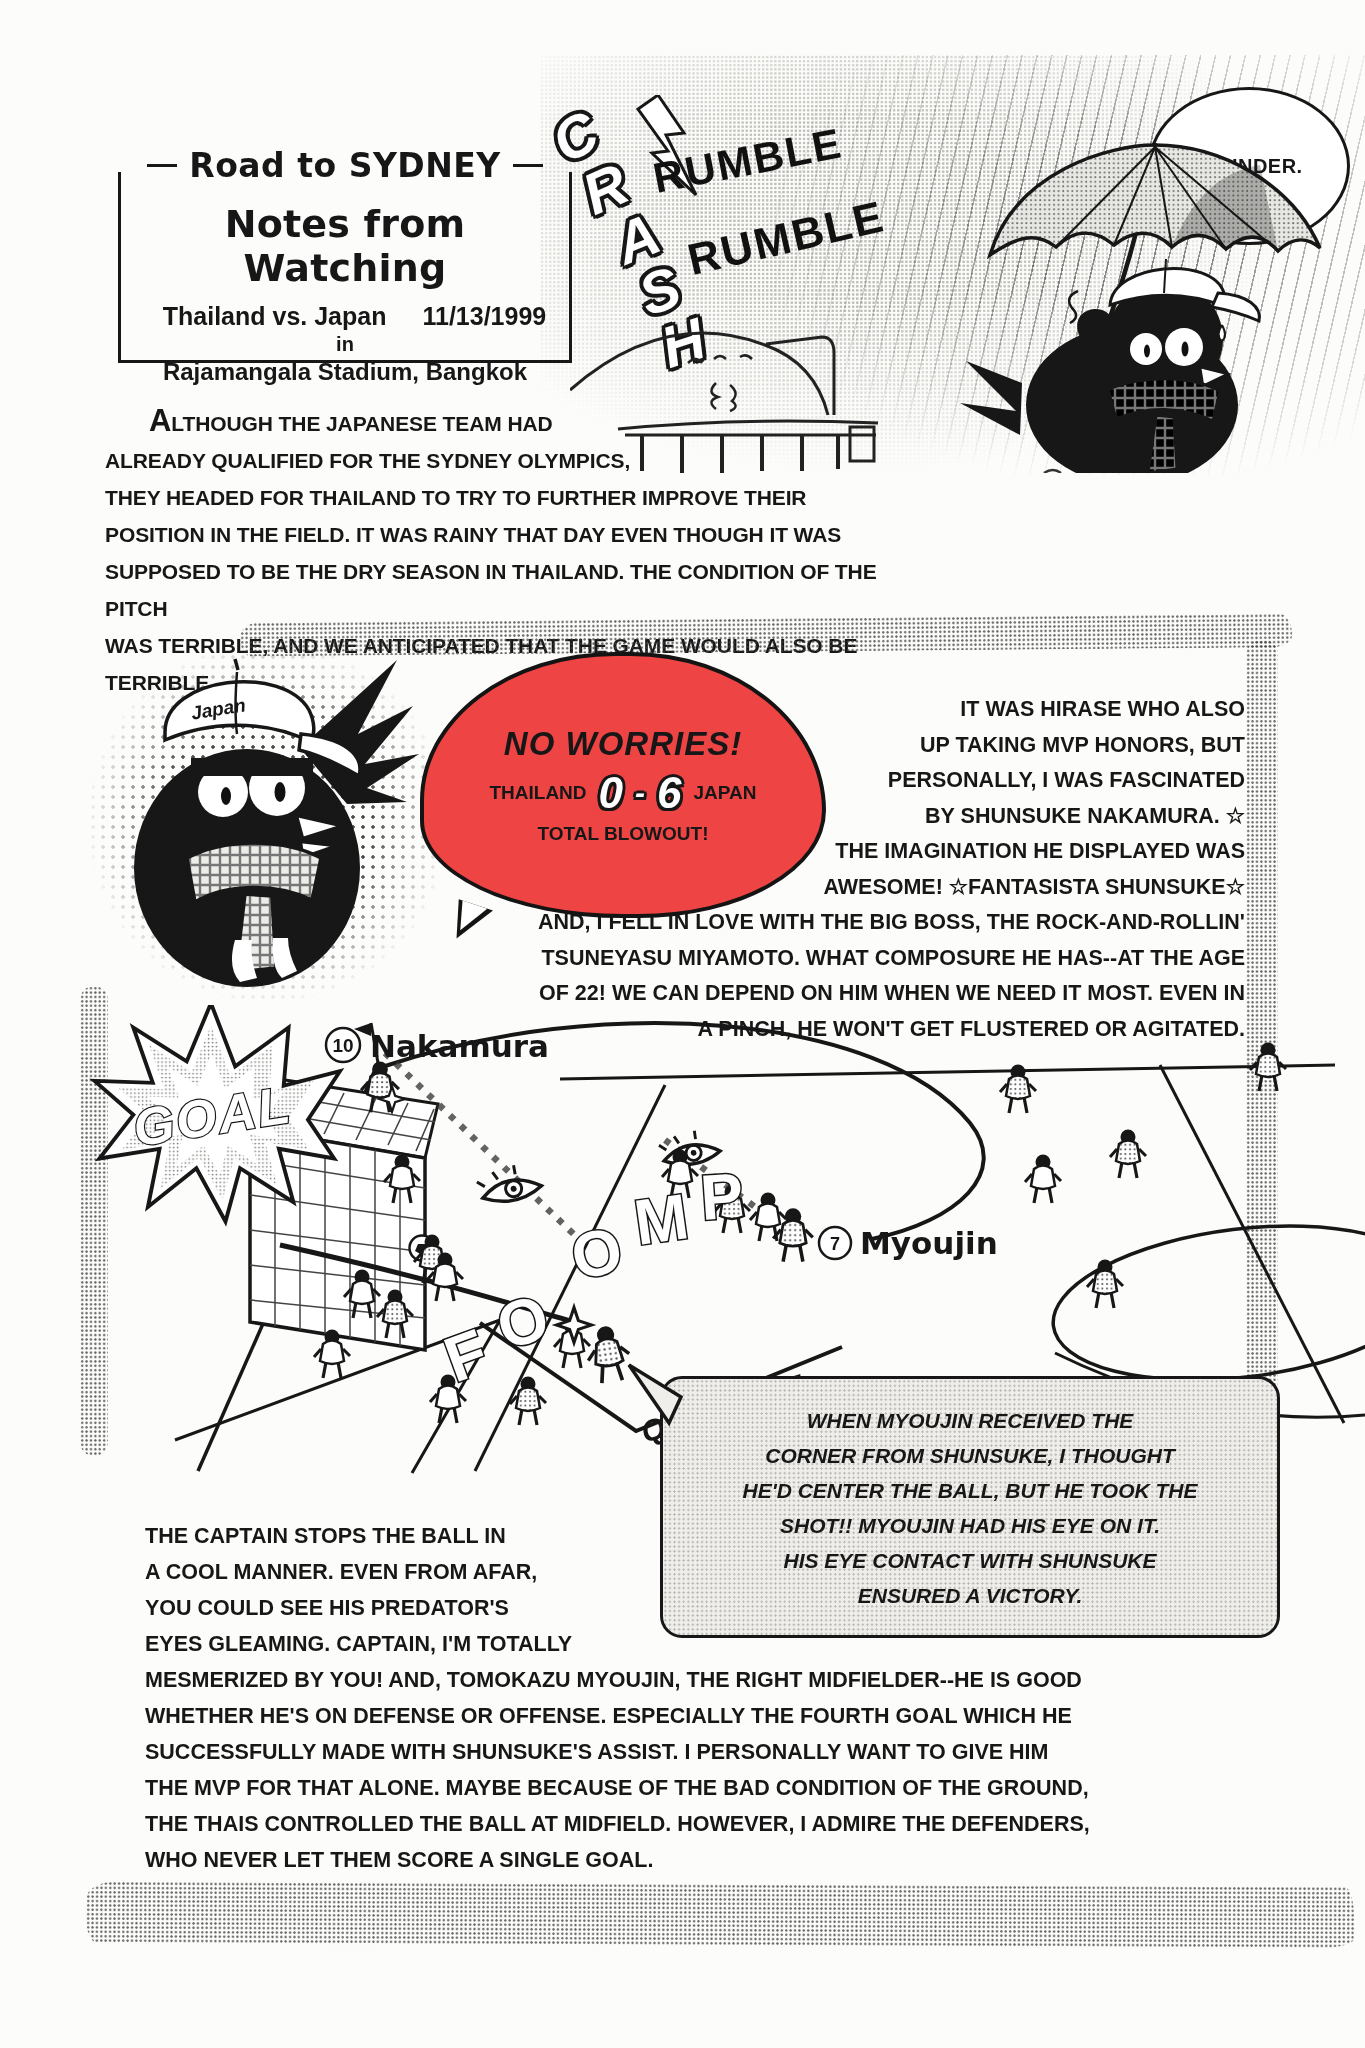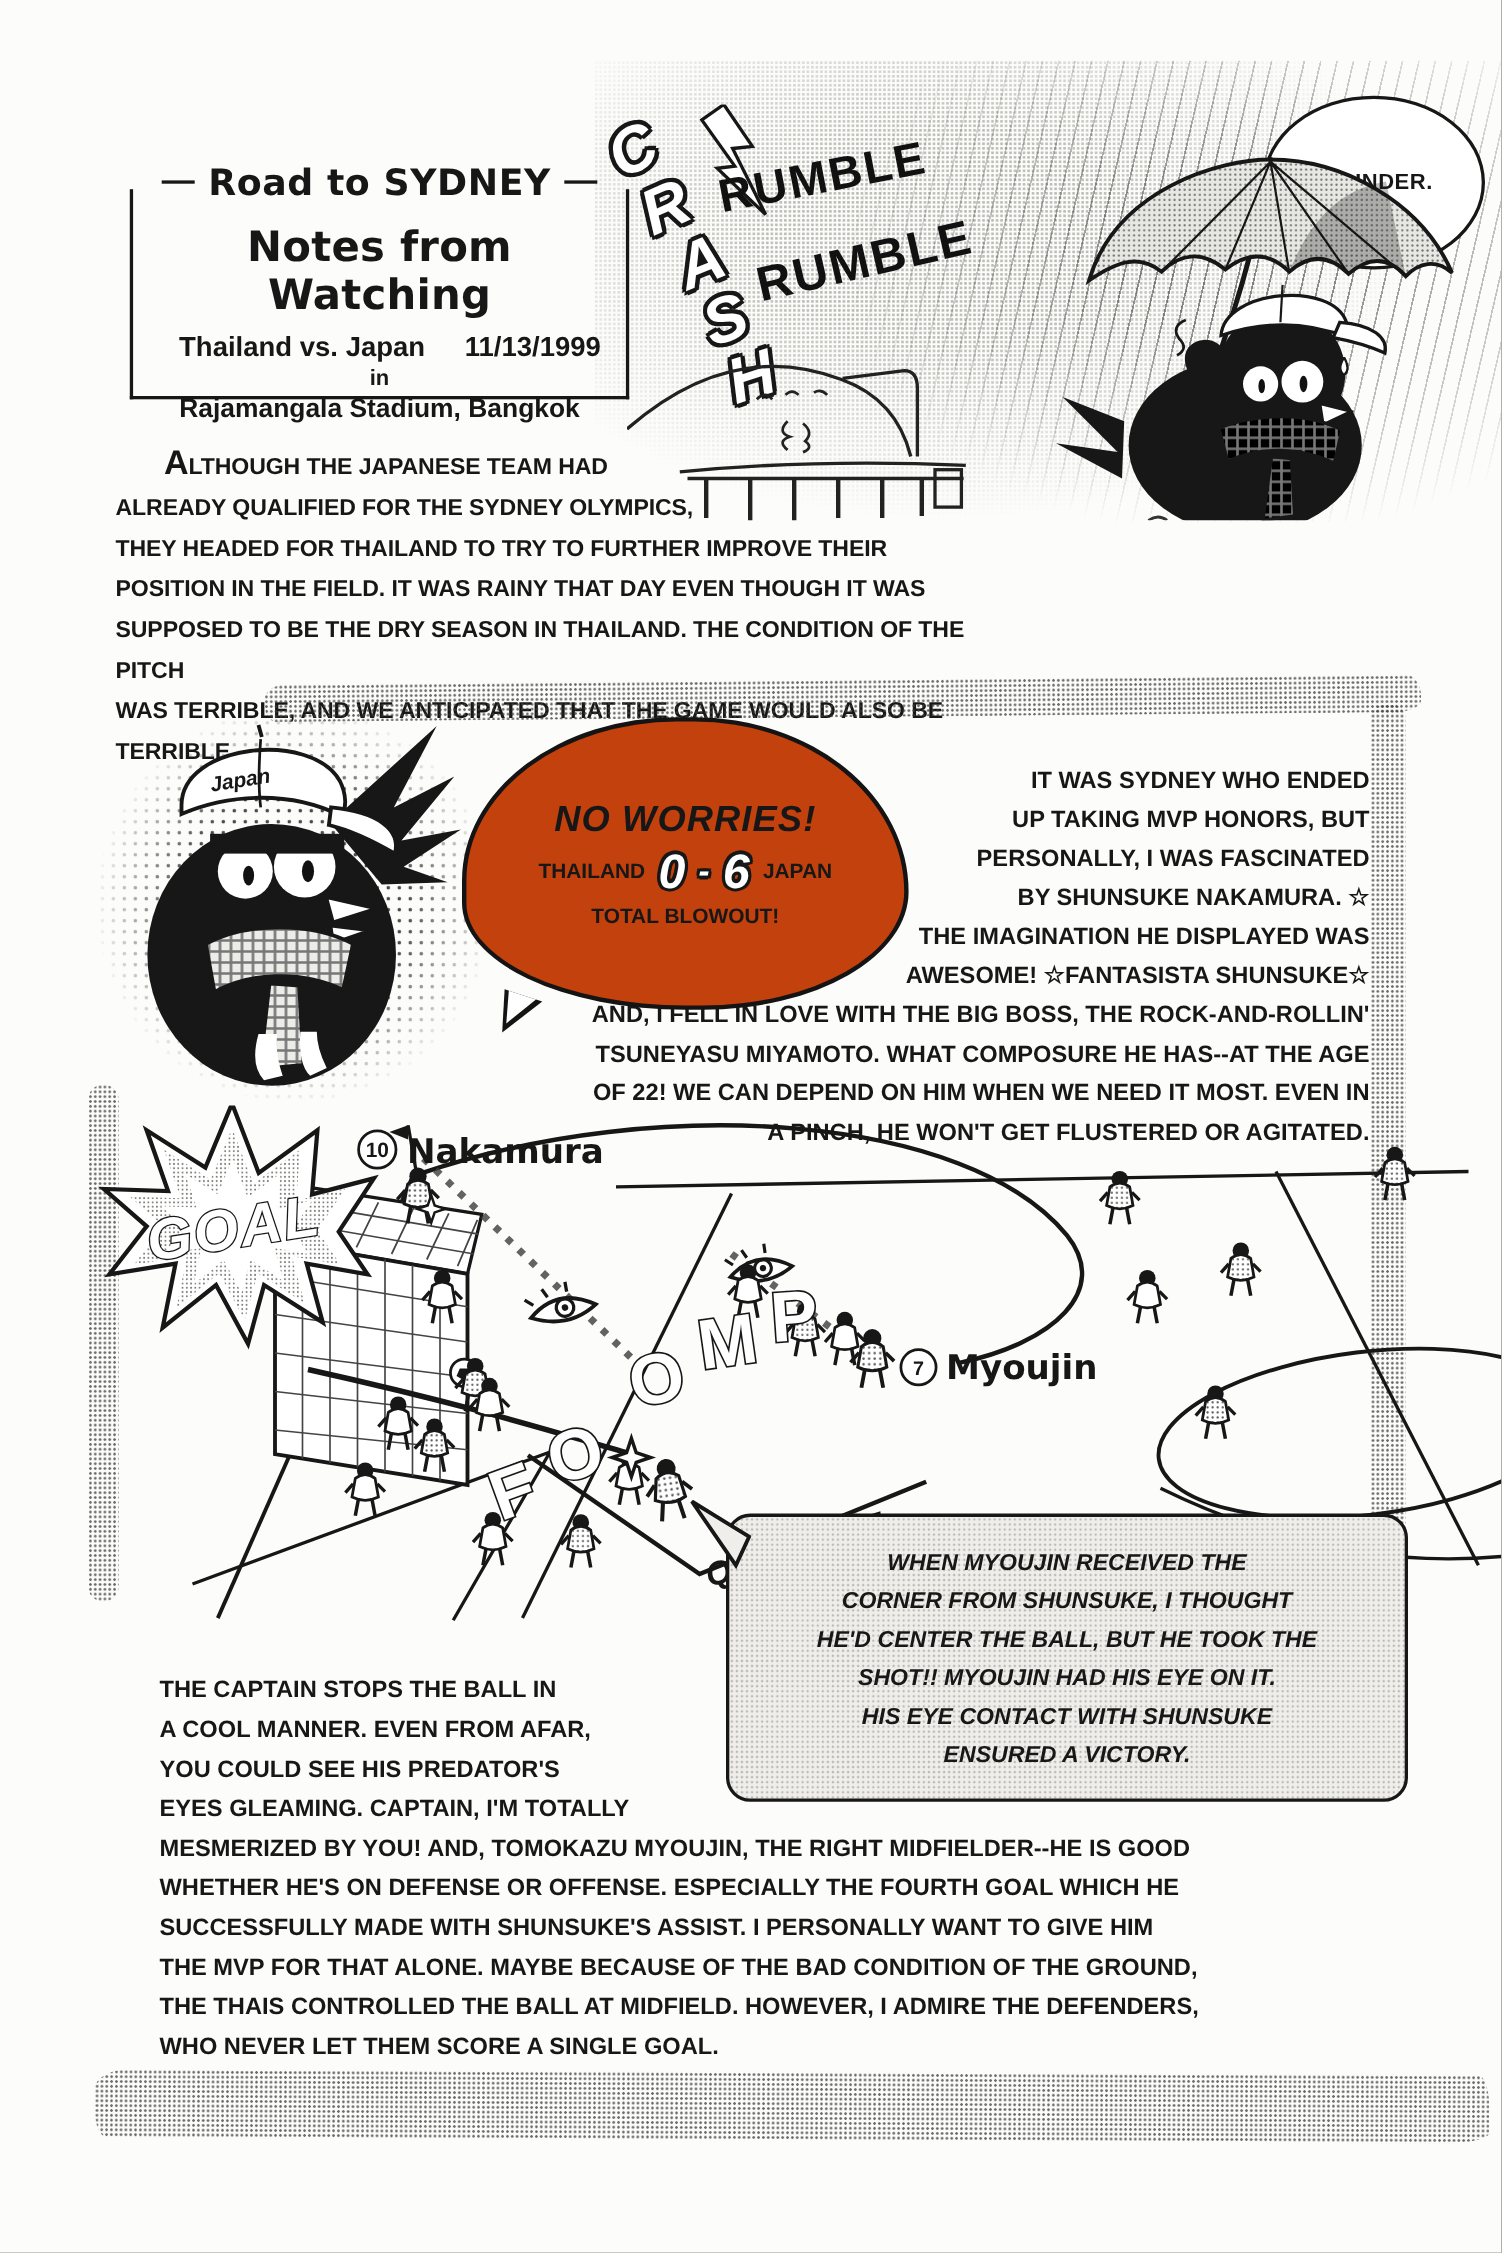--- a/index.html
+++ b/index.html
@@ -40,21 +40,21 @@
         background:#fff;display:flex;align-items:center;justify-content:center;font-size:20px;font-weight:700;letter-spacing:.5px;}
   
   .intro{left:105px;top:402px;width:800px;font-size:21px;line-height:37px;letter-spacing:-.1px;}
   .intro .ln0{padding-left:44px;}
   .lead-cap{font-size:31px;}
   
   .halo{left:88px;top:642px;width:360px;height:360px;border-radius:50%;
         background-image:radial-gradient(circle,#4a4a4a 1.5px,rgba(0,0,0,0) 1.9px);background-size:10px 10px;
         -webkit-mask-image:radial-gradient(circle,#000 40%,transparent 72%);
         mask-image:radial-gradient(circle,#000 40%,transparent 72%);}
-  .score-bubble{left:420px;top:652px;width:398px;height:258px;background:#c2410c;border:4px solid #141414;
+  .score-bubble{left:420px;top:652px;width:398px;height:258px;background:#ef4444;border:4px solid #141414;
         border-radius:50% 50% 48% 52%/58% 62% 42% 38%;display:flex;flex-direction:column;align-items:center;
         justify-content:center;gap:10px;z-index:4;}
   .sb-head{font-size:33px;font-weight:900;font-style:italic;letter-spacing:1px;}
   .sb-score{display:flex;align-items:center;gap:12px;font-weight:800;font-size:19px;}
   .sb-num{font-size:44px;font-weight:900;font-style:italic;color:#fff;line-height:40px;
         text-shadow:-2.5px -2.5px 0 #171717,2.5px -2.5px 0 #171717,-2.5px 2.5px 0 #171717,2.5px 2.5px 0 #171717,
                     -3px 0 0 #171717,3px 0 0 #171717,0 -3px 0 #171717,0 3px 0 #171717;}
   .sb-dash{font-size:30px;}
   .sb-sub{font-size:19px;font-weight:800;}
   .sb-tail{position:absolute;left:28px;bottom:-28px;width:0;height:0;
@@ -240,21 +240,21 @@
       <span>THAILAND</span>
       <span class="sb-num">0</span>
       <span class="sb-num sb-dash">-</span>
       <span class="sb-num">6</span>
       <span>JAPAN</span>
     </div>
     <div class="sb-sub">TOTAL BLOWOUT!</div>
   </div>
 
   <div class="abs mvp ltr">
-    <div>IT WAS SYDNEY WHO ENDED</div>
+    <div>IT WAS HIRASE WHO ALSO</div>
     <div>UP TAKING MVP HONORS, BUT</div>
     <div>PERSONALLY, I WAS FASCINATED</div>
     <div>BY SHUNSUKE NAKAMURA. ☆</div>
     <div>THE IMAGINATION HE DISPLAYED WAS</div>
     <div>AWESOME! ☆FANTASISTA SHUNSUKE☆</div>
     <div>AND, I FELL IN LOVE WITH THE BIG BOSS, THE ROCK-AND-ROLLIN'</div>
     <div>TSUNEYASU MIYAMOTO. WHAT COMPOSURE HE HAS--AT THE AGE</div>
     <div>OF 22! WE CAN DEPEND ON HIM WHEN WE NEED IT MOST. EVEN IN</div>
     <div>A PINCH, HE WON'T GET FLUSTERED OR AGITATED.</div>
   </div>

